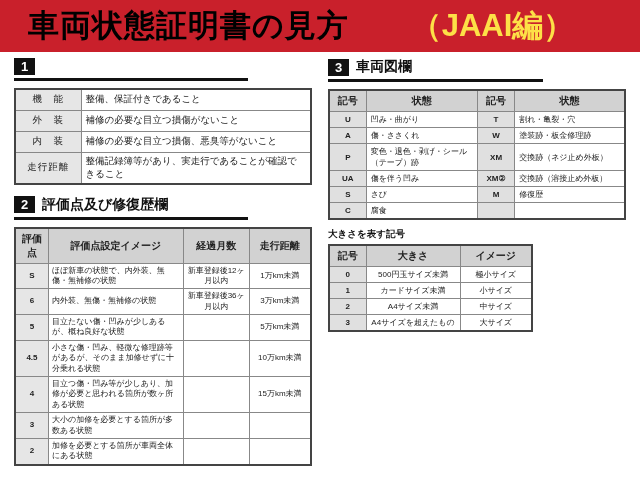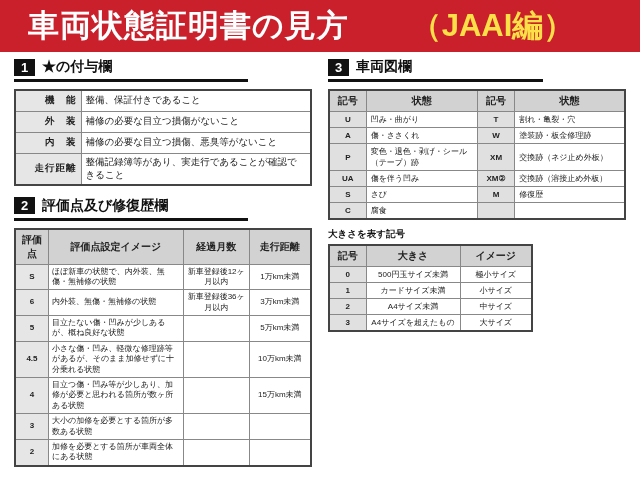--- a/index.html
+++ b/index.html
@@ -1,21 +1,21 @@
 <!DOCTYPE html>
 <html style="--banner-red: #c9202b; --brand-red: #d7000f;"><head>
 <meta charset="utf-8">
 <style>
   html,body{margin:0;padding:0;}
   body{font-family:"Liberation Sans",sans-serif;background:#ffffff;}
   .page{width:640px;height:480px;position:relative;background:#fff;overflow:hidden;}
 
   
   .banner{height:52px;background:var(--banner-red,#c9202b);display:flex;align-items:center;padding:0 28px;box-sizing:border-box;}
-  .banner .title{color:#ffffff;font-weight:bold;font-size:31px;letter-spacing:1px;white-space:nowrap;}
+  .banner .title{color:#000000;font-weight:bold;font-size:31px;letter-spacing:1px;white-space:nowrap;}
   .banner .edition{color:#fde047;font-weight:bold;font-size:31px;margin-left:62px;white-space:nowrap;}
 
   .subtitle{font-weight:bold;font-size:12px;color:#111;margin:5px 0 2px 16px;}
 
   .columns{display:flex;padding:0 14px;gap:16px;box-sizing:border-box;}
   .col-left{width:298px;flex:0 0 298px;}
   .col-right{flex:1;min-width:0;}
 
   
   .sec-header{display:flex;align-items:center;gap:7px;border-bottom:3px solid #111;padding-bottom:3px;margin:6px 0 7px 0;}
@@ -24,21 +24,21 @@
   .sec-header.w3{width:215px;}
   .sec-num{background:#111;color:#fff;font-weight:bold;font-size:13px;width:21px;height:17px;line-height:17px;text-align:center;flex:0 0 21px;}
   .sec-title{font-weight:bold;font-size:14px;color:#111;white-space:nowrap;}
 
   table{border-collapse:collapse;width:100%;border:2px solid #444;table-layout:fixed;}
   th,td{border:1px solid #888;color:#222;padding:2px 4px;box-sizing:border-box;overflow:hidden;}
   th{background:#d2d2d2;font-weight:bold;text-align:center;font-size:10px;padding:3px 2px;}
 
   
   .t-star td{font-size:9.5px;height:21px;vertical-align:middle;}
-  .t-star td:first-child{background:#e6e6e6;text-align:right;font-weight:bold;letter-spacing:1px;}
+  .t-star td:first-child{background:#e6e6e6;text-align:center;font-weight:normal;letter-spacing:1px;}
   .t-star col.c-label{width:66px;}
 
   
   .t-eval td{font-size:8px;line-height:1.3;padding:2px 3px;vertical-align:middle;}
   .t-eval td:nth-child(1){background:#e6e6e6;text-align:center;font-weight:bold;}
   .t-eval td:nth-child(3),.t-eval td:nth-child(4){text-align:center;}
   .t-eval col.c1{width:33px;} .t-eval col.c2{width:133px;} .t-eval col.c3{width:65px;} .t-eval col.c4{width:61px;}
 
   
   .t-cond td{font-size:8px;height:15px;vertical-align:middle;}
@@ -63,21 +63,20 @@
     <span class="title">車両状態証明書の見方</span>
     <span class="edition">（JAAI編）</span>
   </div>
 
 
   <div class="columns">
 
     <div class="col-left">
       <div class="sec-header w1">
         <span class="sec-num">1</span>
-        <span class="sec-title">★の付与欄</span>
       </div>
       <table class="t-star">
         <colgroup>
             <col class="c-label">
             <col>
           </colgroup>
       <tbody>
             <tr>
               <td>機　能</td>
               <td>整備、保証付きであること</td>

